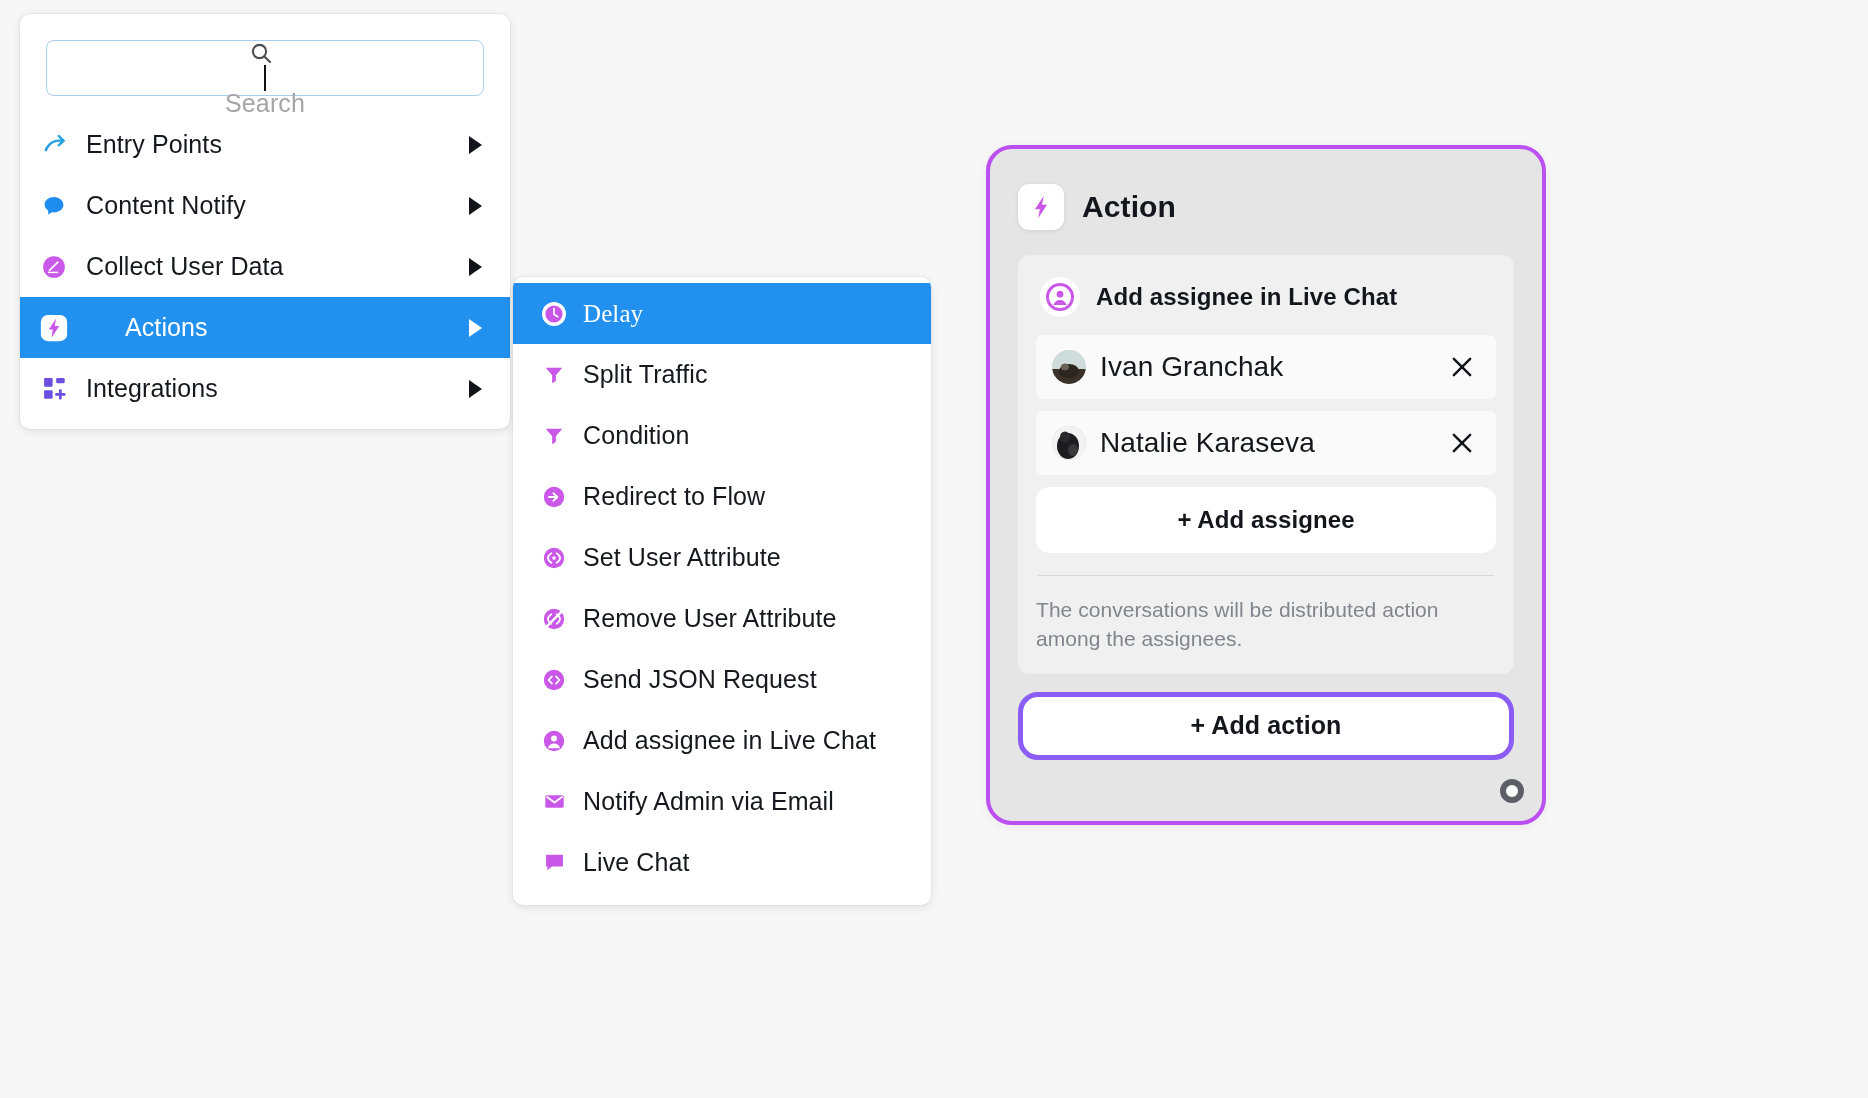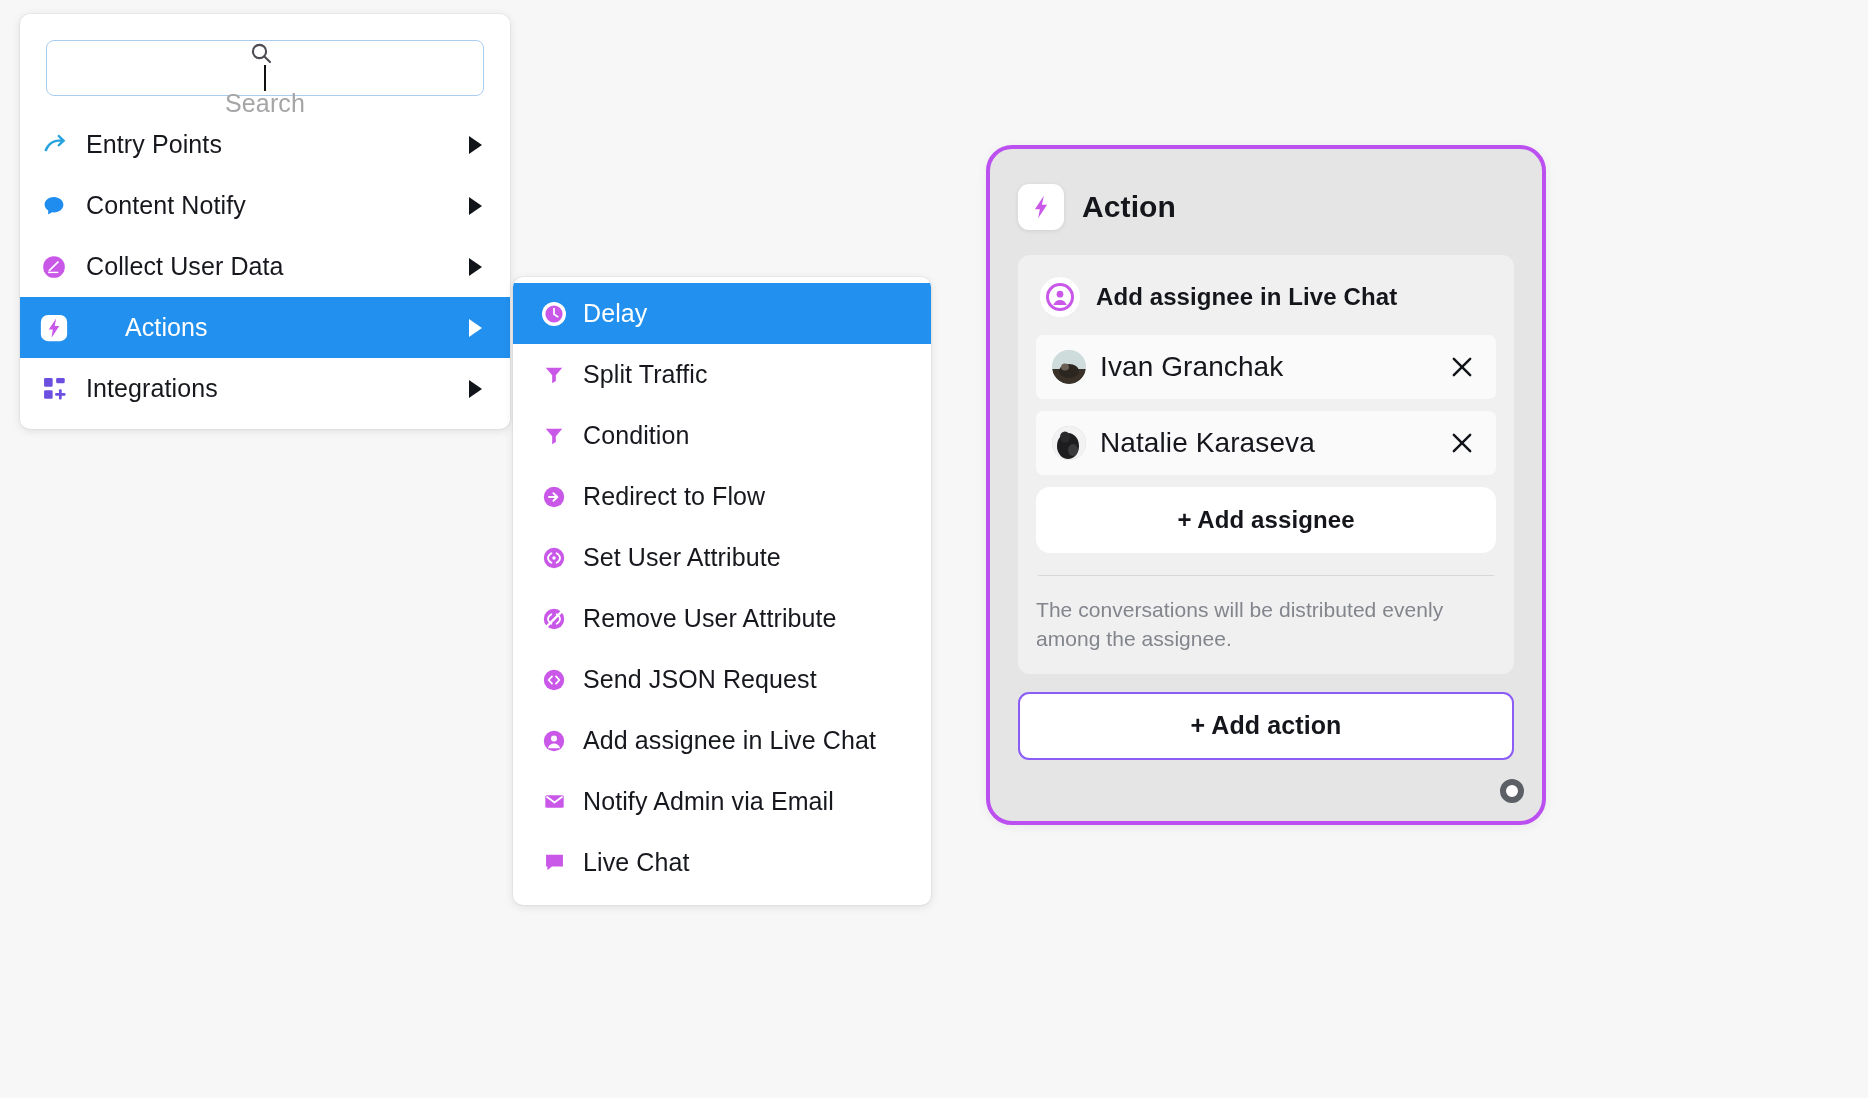--- a/index.html
+++ b/index.html
@@ -81,21 +81,21 @@
     display: flex; align-items: center;
     padding: 0 20px 0 28px;
     cursor: pointer;
   }
   .sub-item .si-icon {
     width: 26px; height: 26px; flex: none;
     display: flex; align-items: center; justify-content: center;
     margin-right: 16px;
   }
   .sub-item .si-label { font-size: 25px; color: #16181d; letter-spacing: .1px; }
-  .sub-item.active { background: #2290ee; }
+  .sub-item.active { background: #2290ee; font-family: Liberation Serif, serif; }
   .sub-item.active .si-label { color: #fff; }
 
   
   .action-card {
     position: absolute; left: 986px; top: 105px;
     width: 560px; height: 680px;
     background: #e5e5e5;
     border: 4px solid #bb4ff0;
     border-radius: 26px;
     padding: 26px 28px 0 28px;
@@ -150,22 +150,22 @@
     display: flex; align-items: center; justify-content: center;
     font-size: 24px; font-weight: bold; color: #14161b;
     cursor: pointer; letter-spacing: .1px;
   }
   .divider { height: 1px; background: #d8d8da; margin: 22px 2px 20px 2px; }
   .hint-text { font-size: 21px; color: #83858c; line-height: 1.38; letter-spacing: .05px; }
 
   .add-action-btn {
     margin-top: 18px;
     background: #ffffff;
-    border: 2px solid #8b5cf6;
-    border-radius: 11px;
+    border: 5px solid #8b5cf6;
+    border-radius: 20px;
     height: 68px;
     display: flex; align-items: center; justify-content: center;
     font-size: 25px; font-weight: bold; color: #14161b;
     cursor: pointer; letter-spacing: .1px;
   }
   .node-handle {
     position: absolute; right: 18px; bottom: 18px;
     width: 24px; height: 24px; border-radius: 50%;
     border: 6px solid #5c5f66; background: #fdfdfd;
     cursor: pointer;
@@ -427,21 +427,21 @@
             <line x1="5" y1="5" x2="19" y2="19"></line>
               <line x1="19" y1="5" x2="5" y2="19"></line>
           </svg>
         </span>
       </div>
 
       <div class="add-assignee-btn">+ Add assignee</div>
 
       <div class="divider"></div>
 
-      <div class="hint-text">The conversations will be distributed evenly among the assignee.</div>
+      <div class="hint-text">The conversations will be distributed action among the assignees.</div>
     </div>
 
     <div class="add-action-btn">+ Add action</div>
 
     <div class="node-handle"></div>
   </div>
 
 </div>
 
 </body></html>

